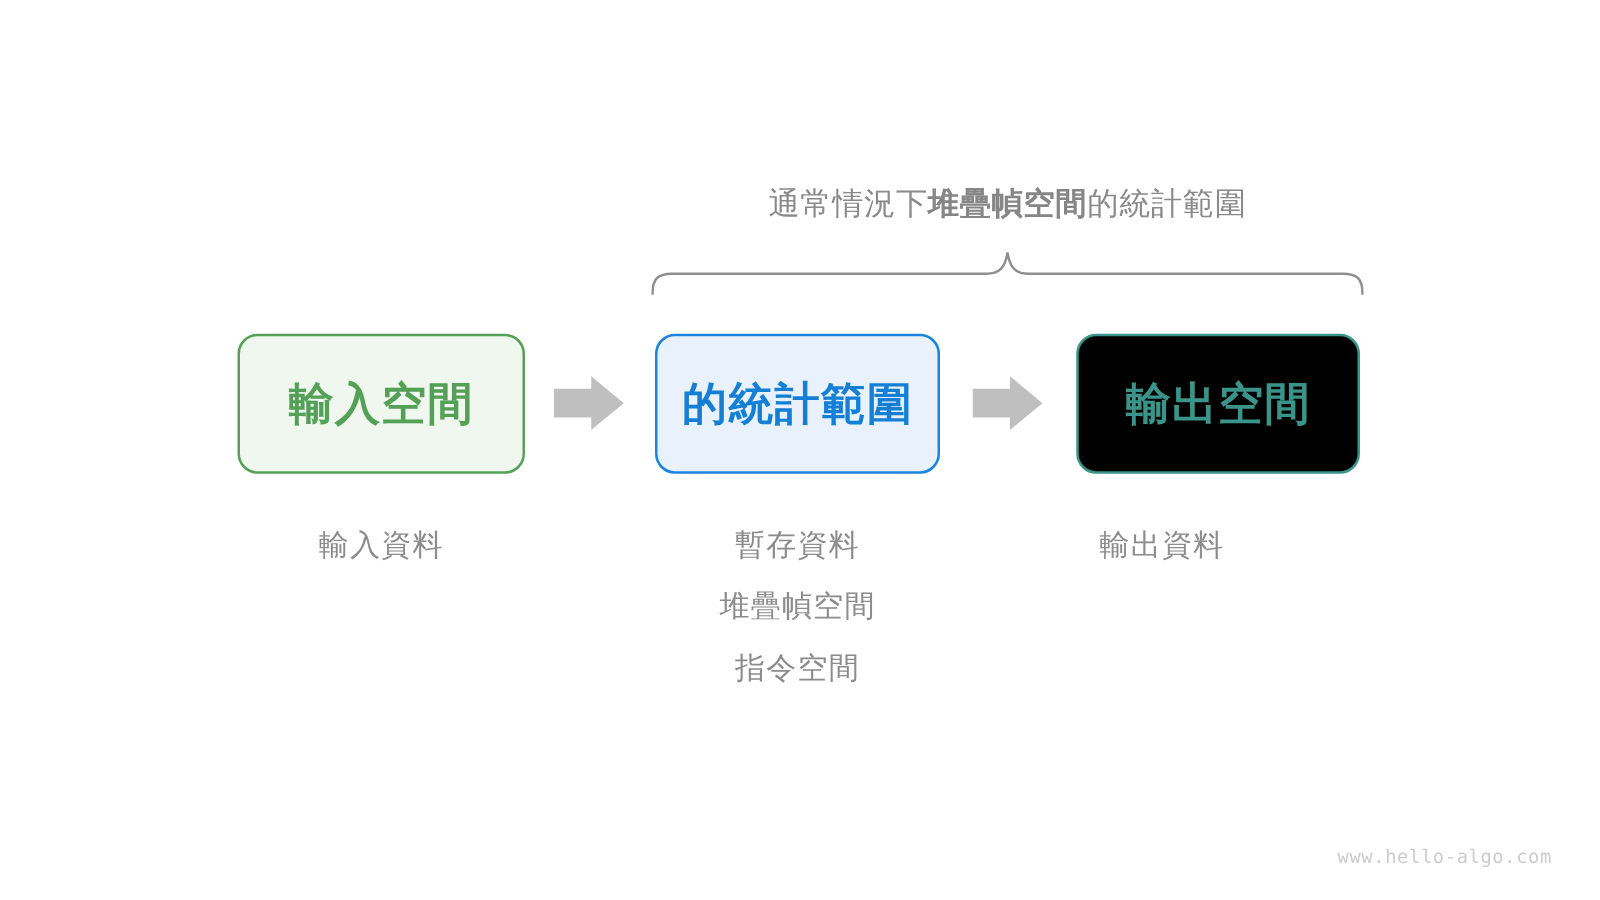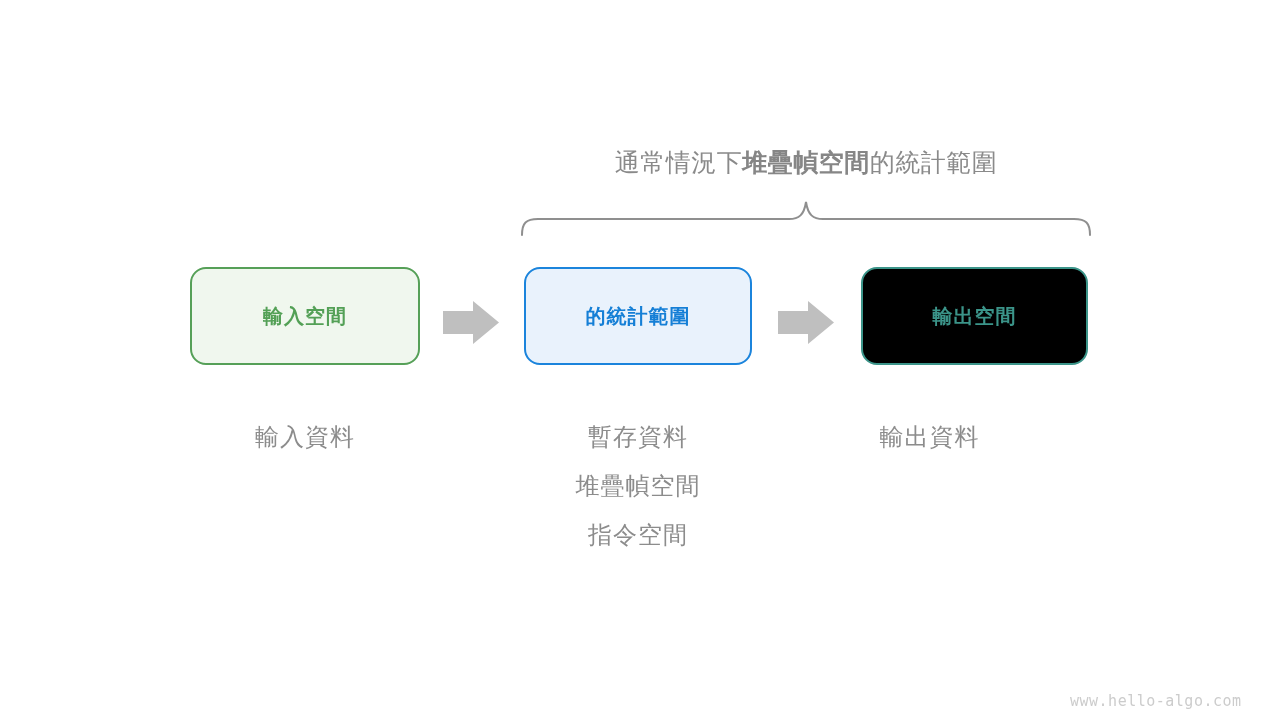--- a/index.html
+++ b/index.html
@@ -26,28 +26,28 @@
   .brace {
     position: absolute;
     left: 521px;
     top: 199px;
     width: 570px;
     height: 40px;
   }
   .box {
     position: absolute;
     top: 267px;
-    height: 98px;
+    height: 112px;
     box-sizing: border-box;
     border-radius: 16px;
     border: 2px solid;
     display: flex;
     align-items: center;
     justify-content: center;
-    font-size: 20px;
+    font-size: 36px;
     font-weight: 700;
     letter-spacing: 1px;
   }
   .box-input  { left: 190px; width: 230px; border-color: #56a058; background: #f0f7ee; color: #53a056; }
   .box-temp   { left: 524px; width: 228px; border-color: #1b84dc; background: #e9f2fc; color: #157fd6; }
   .box-output { left: 861px; width: 227px; border-color: #3b9489; background: #000000; color: #3b9489; }
   .arrow {
     position: absolute;
     top: 300px;
     width: 57px;
@@ -70,21 +70,20 @@
   .sub-temp-3 { left: 524px; width: 228px; top: 522px; }
   .sub-output { left: 816px; width: 227px; top: 424px; }
   .watermark {
     position: absolute;
     left: 1070px;
     top: 676px;
     font-family: "DejaVu Sans Mono", "Liberation Mono", monospace;
     font-size: 15px;
     color: #cccccc;
     letter-spacing: 0.5px;
-    margin-top: 16px;
   }
 </style>
 </head>
 <body>
 
 <div class="canvas">
 
   <div class="title"><span>通常情況下</span><b>堆疊幀空間</b><span>的統計範圍</span></div>
 
   <svg class="brace" viewBox="0 0 570 40" xmlns="http://www.w3.org/2000/svg">

